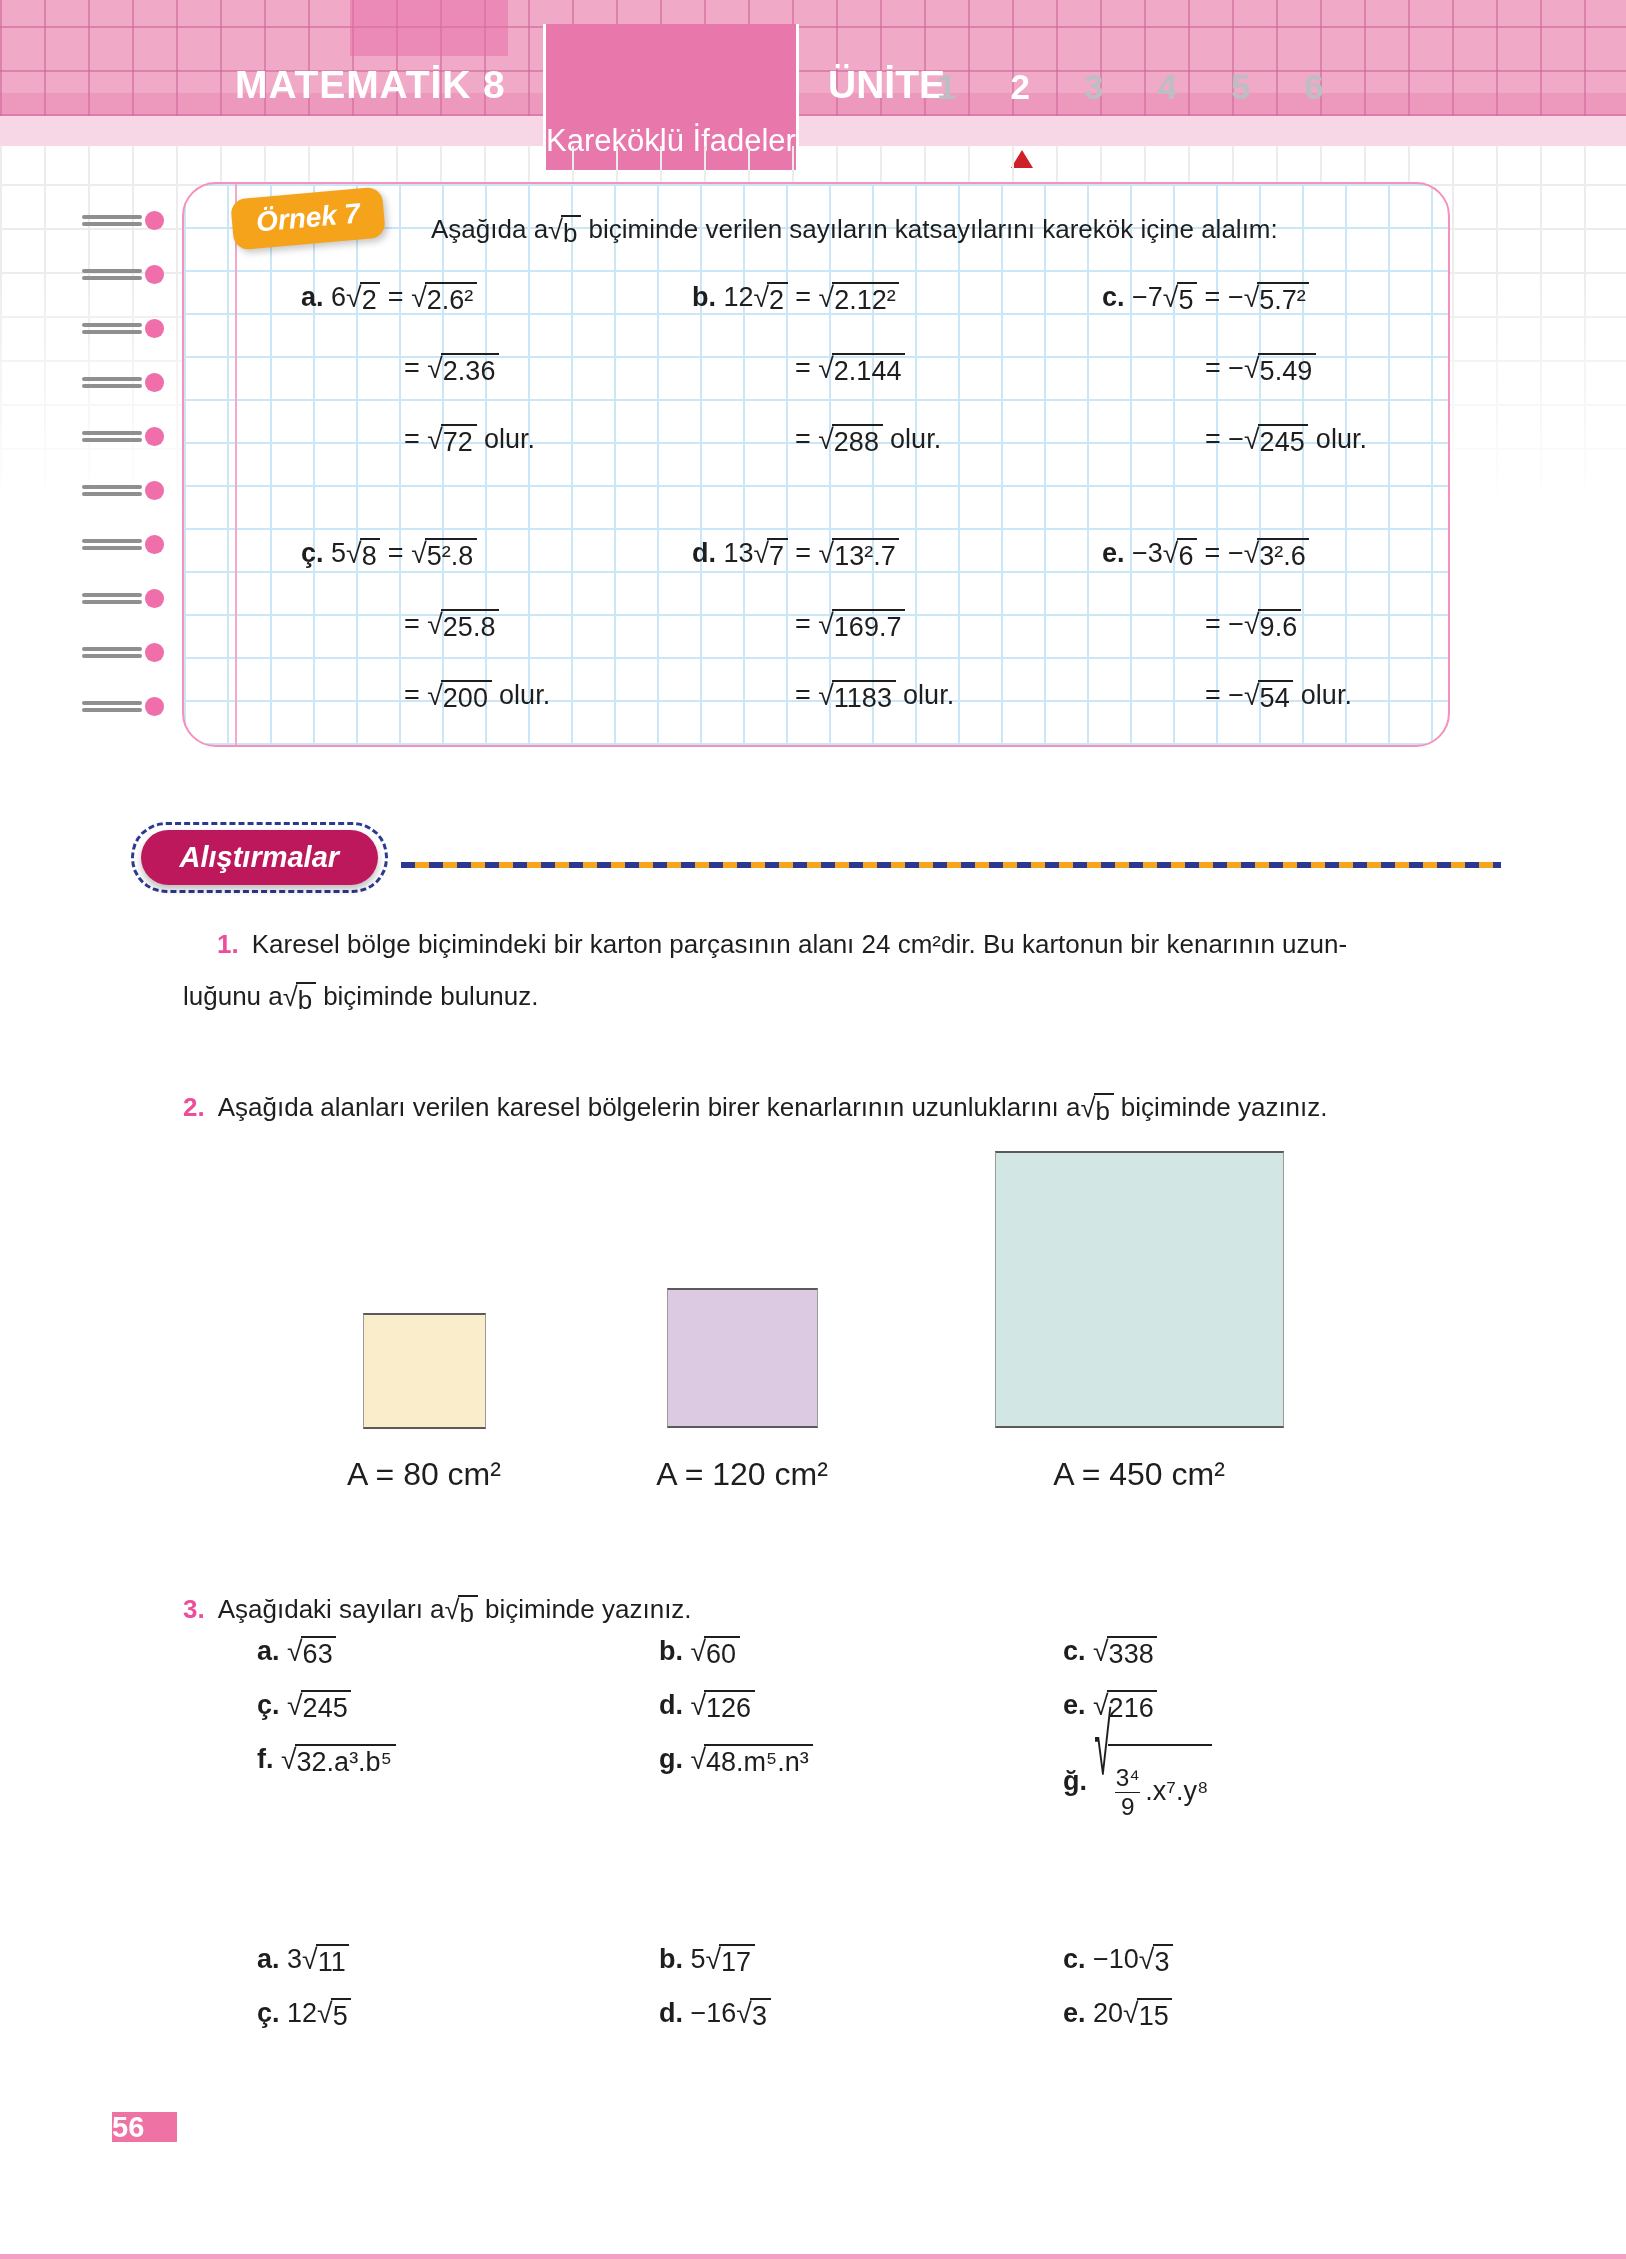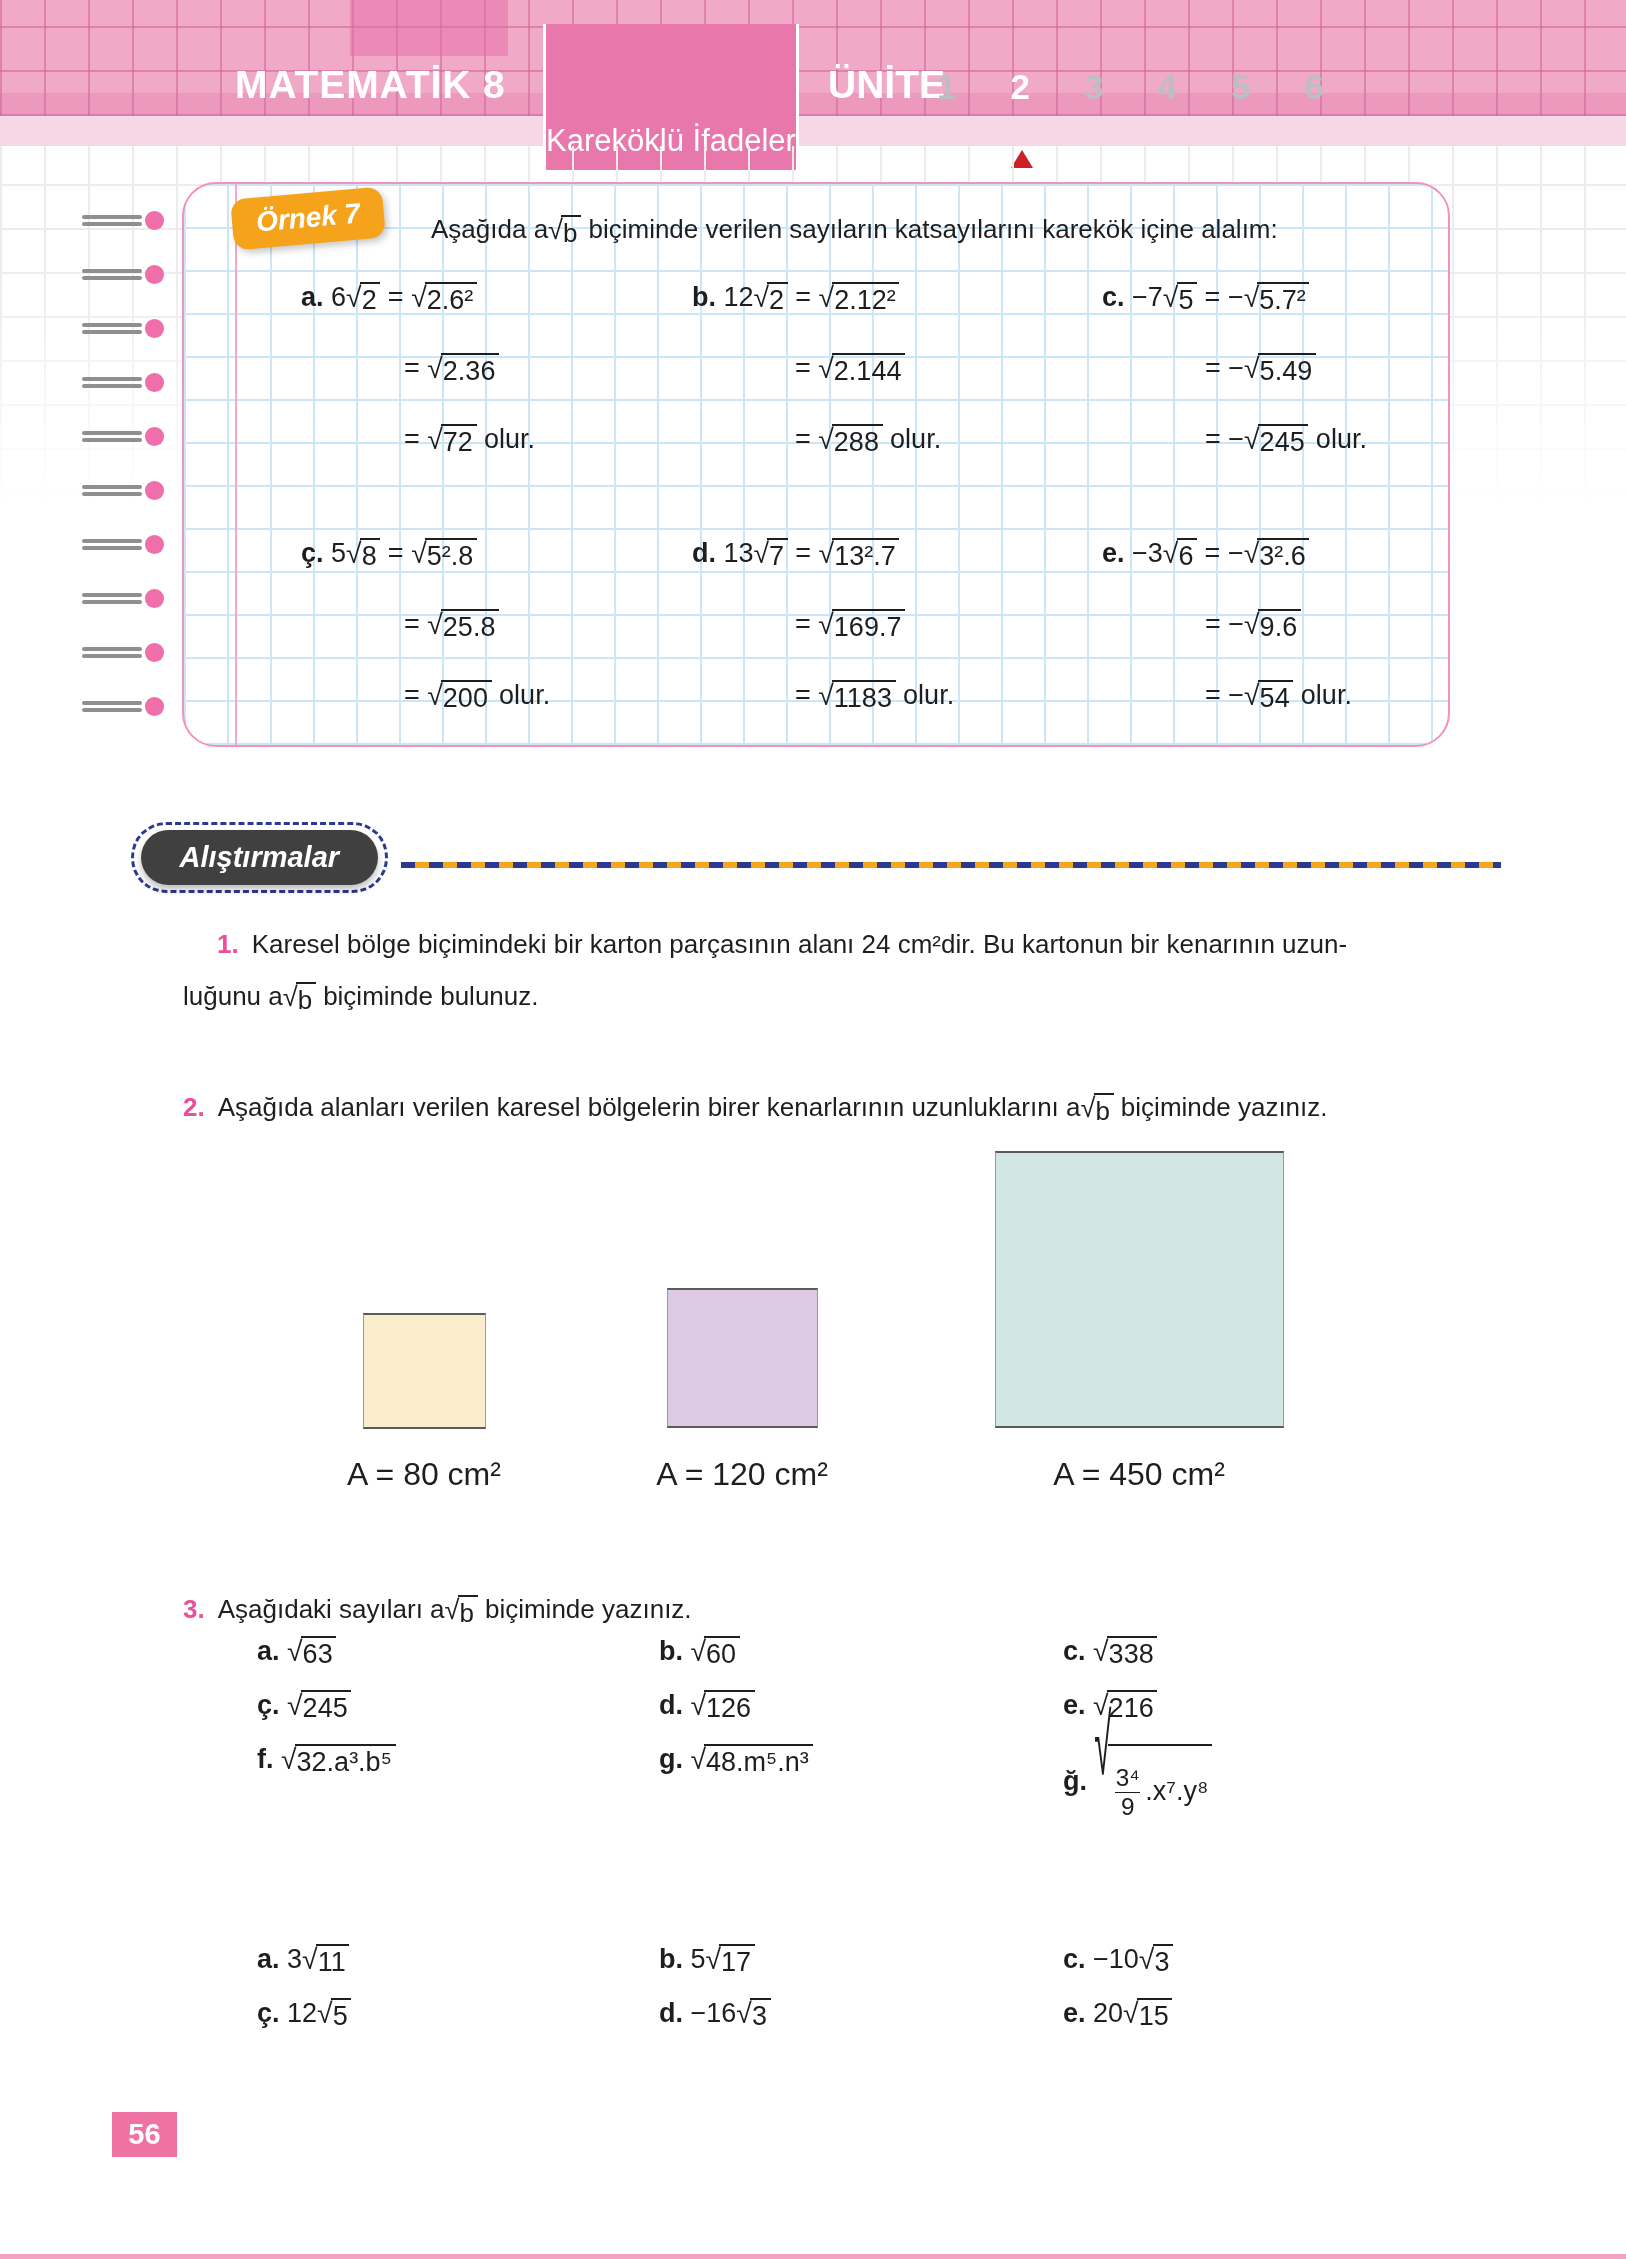--- a/index.html
+++ b/index.html
@@ -61,21 +61,21 @@
   .rad{display:inline-block;line-height:1;border-top:2.3px solid #1e1e1e;padding:2.8px 3.7px 0 1.9px;margin-left:-1.9px;}
   .sqrt.big{vertical-align:middle;align-items:flex-start;}
   .sqrt.big .rsign{transform:scaleY(3.0) scaleX(1.1) translateY(0);transform-origin:50% 74%;}
   .sqrt.big .rad{padding-top:18px;}
   .frac{display:inline-flex;flex-direction:column;align-items:center;line-height:1.15;font-size:90%;vertical-align:middle;}
   .frac .fd{border-top:1.9px solid #1e1e1e;padding:0 5.6px;}
   .frac .fn{padding:0 5.6px;}
 
   
   .alis-outline{position:absolute;left:131px;top:822px;border:3.7px dashed #2B3990;border-radius:35px;padding:4.7px 6.5px;}
-  .alis-badge{background:#404040;border-radius:28px;padding:11.2px 39px;box-shadow:0 4.7px 7.5px rgba(0,0,0,.25);}
+  .alis-badge{background:#be185d;border-radius:28px;padding:11.2px 39px;box-shadow:0 4.7px 7.5px rgba(0,0,0,.25);}
   .alis-badge span{font-size:29px;font-weight:bold;font-style:italic;color:#fff;}
   .alis-line{position:absolute;left:401px;top:862px;width:1100px;height:5.6px;
     background:repeating-linear-gradient(90deg,#2B3990 0 14px,#F7A51C 14px 28px);}
 
   
   .q{position:absolute;left:183px;width:1333px;font-size:26px;line-height:52px;}
   .qnum{color:#EC4E9B;font-weight:bold;margin-right:13px;}
   .q1{top:918px;}
   .q2{top:1081px;}
   .q3p{top:1583px;}
@@ -86,22 +86,22 @@
   .square{position:absolute;box-sizing:border-box;border:1.9px solid #9A9A9A;border-top:2.8px solid #5a5a5a;border-bottom:2.8px solid #5a5a5a;}
   .sq-label{position:absolute;top:1456px;transform:translateX(-50%);font-size:32px;white-space:nowrap;}
 
   
   .items{position:absolute;left:257px;display:grid;grid-template-columns:402px 404px 1fr;row-gap:22.4px;font-size:27px;}
   #q3-items{top:1636px;width:1240px;}
   #q4-items{top:1944px;width:1240px;}
   .items .item{white-space:nowrap;}
 
   
-  .page-num{position:absolute;left:112px;top:2112px;width:65px;height:45px;background:#EF72A5;
-    display:flex;align-items:center;justify-content:center;}
+  .page-num{position:absolute;left:112px;top:2112px;width:65px;height:30px;background:#EF72A5;
+    display:flex;align-items:center;}
   .page-num span{color:#fff;font-size:29px;font-weight:bold;}
   .bottom-line{position:absolute;left:0;bottom:0;width:100%;height:5.6px;background:#F2A1C5;}
 </style>
 </head>
 <body>
 
 <div class="page">
 
   <div class="header">
     <div class="hdr-strip"></div>

